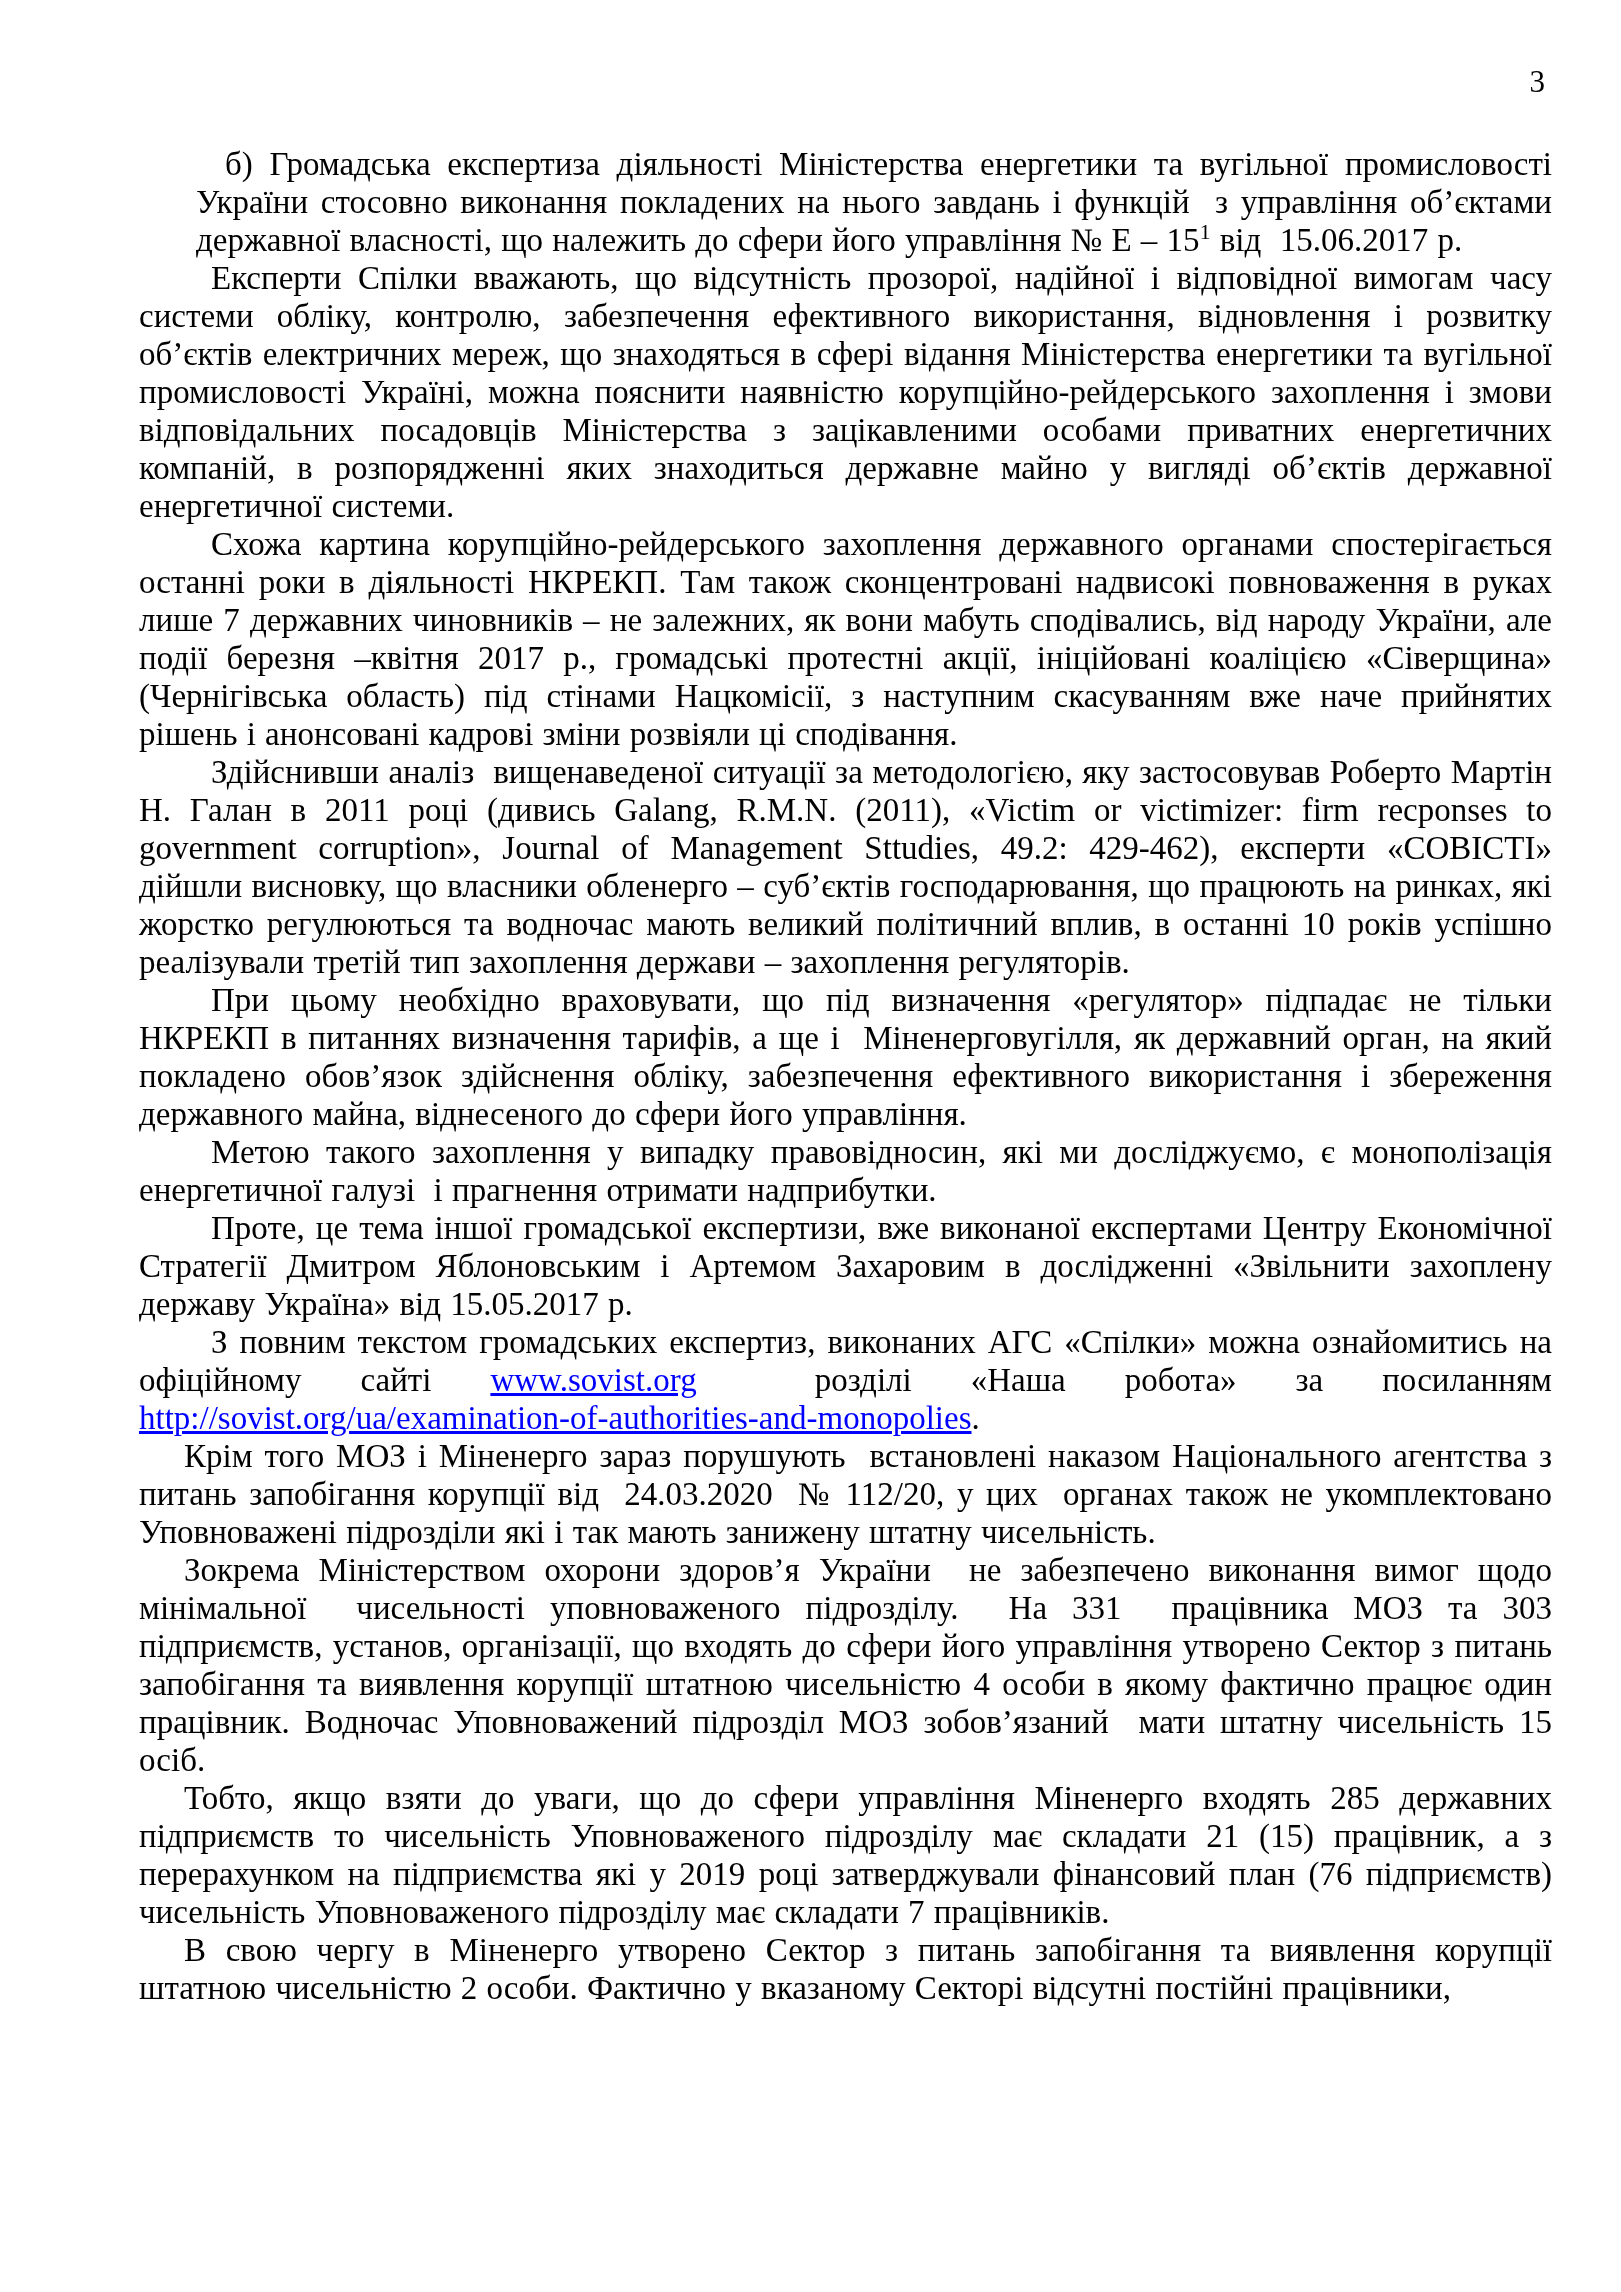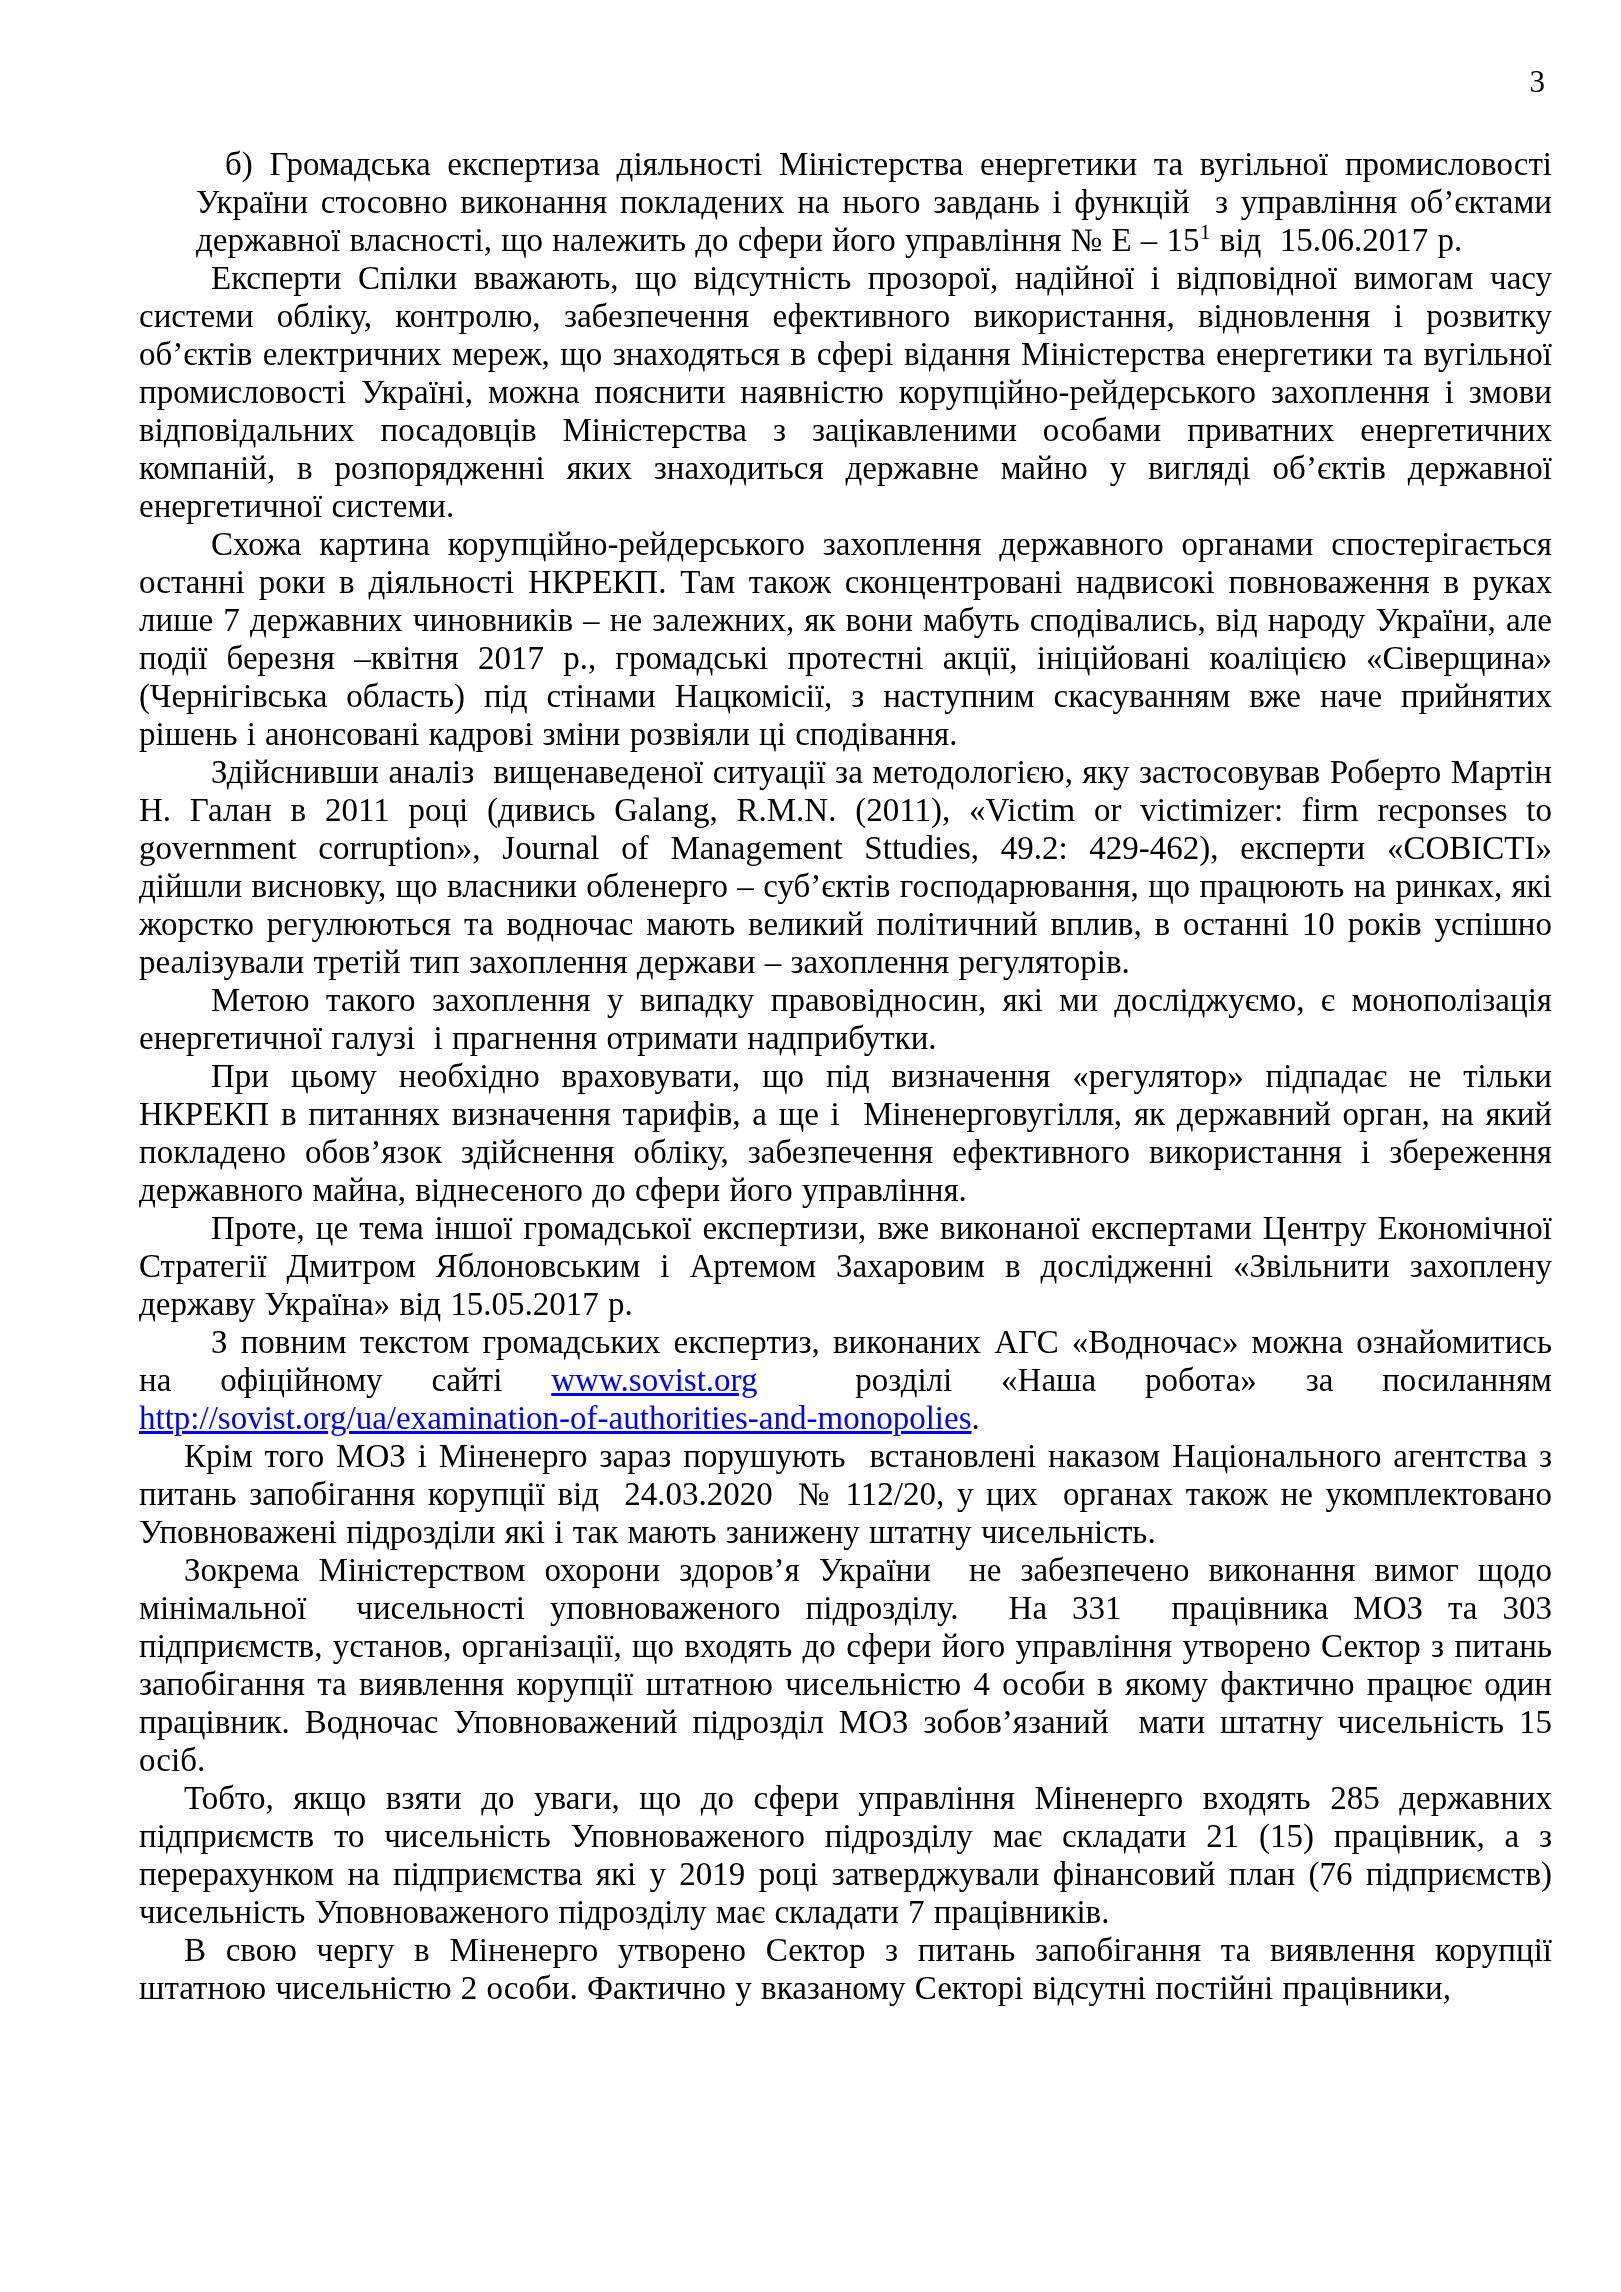--- a/index.html
+++ b/index.html
@@ -58,23 +58,23 @@
 </head>
 <body>
 
 <div class="page">
   <div class="page-number">3</div>
   <div class="content">
       <p class="heading"><span class="b">б) Громадська експертиза діяльності Міністерства енергетики та вугільної промисловості України стосовно виконання покладених на нього завдань і функцій&nbsp; з управління об’єктами державної власності, що належить до сфери його управління № Е – 15</span><span class="b sup">1</span><span class="b"> від&nbsp; 15.06.2017 р.</span></p>
       <p class="indent-lg"><span>Експерти Спілки вважають, що відсутність прозорої, надійної і відповідної вимогам часу системи обліку, контролю, забезпечення ефективного використання, відновлення і розвитку об’єктів електричних мереж, що знаходяться в сфері відання Міністерства енергетики та вугільної промисловості Україні, можна пояснити наявністю корупційно-рейдерського захоплення і змови відповідальних посадовців Міністерства з зацікавленими особами приватних енергетичних компаній, в розпорядженні яких знаходиться державне майно у вигляді об’єктів державної енергетичної системи.</span></p>
       <p class="indent-lg"><span>Схожа картина корупційно-рейдерського захоплення державного органами спостерігається останні роки в діяльності НКРЕКП. Там також сконцентровані надвисокі повноваження в руках лише 7 державних чиновників – не залежних, як вони мабуть сподівались, від народу України, але події березня –квітня 2017 р., громадські протестні акції, ініційовані коаліцією «Сіверщина» (Чернігівська область) під стінами Нацкомісії, з наступним скасуванням вже наче прийнятих рішень і анонсовані кадрові зміни розвіяли ці сподівання.</span></p>
       <p class="indent-lg"><span>Здійснивши аналіз&nbsp; вищенаведеної ситуації за методологією, яку застосовував Роберто Мартін Н. Галан в 2011 році (дивись Galang, R.M.N. (2011), «Victim or victimizer: firm recponses to government corruption», Journal of Management Sttudies, 49.2: 429-462), експерти «СОВІСТІ» дійшли висновку, що власники обленерго – суб’єктів господарювання, що працюють на ринках, які жорстко регулюються та водночас мають великий політичний вплив, в останні 10 років успішно реалізували </span><span class="b">третій тип захоплення держави – захоплення регуляторів.</span></p>
+      <p class="indent-lg"><span>При цьому необхідно враховувати, що під визначення «регулятор» підпадає не тільки НКРЕКП в питаннях визначення тарифів, а ще і&nbsp; Міненерговугілля, як державний орган, на який покладено обов’язок здійснення обліку, забезпечення ефективного використання і збереження державного майна, віднесеного до сфери його управління.</span></p>
       <p class="indent-lg"><span>Метою такого захоплення у випадку правовідносин, які ми досліджуємо, є монополізація енергетичної галузі&nbsp; і прагнення отримати надприбутки.</span></p>
-      <p class="indent-lg"><span>При цьому необхідно враховувати, що під визначення «регулятор» підпадає не тільки НКРЕКП в питаннях визначення тарифів, а ще і&nbsp; Міненерговугілля, як державний орган, на який покладено обов’язок здійснення обліку, забезпечення ефективного використання і збереження державного майна, віднесеного до сфери його управління.</span></p>
       <p class="indent-lg"><span>Проте, це тема іншої громадської експертизи, вже виконаної експертами Центру Економічної Стратегії Дмитром Яблоновським і Артемом Захаровим в дослідженні «Звільнити захоплену державу Україна» від 15.05.2017 р.</span></p>
-      <p class="indent-lg"><span>З повним текстом громадських експертиз, виконаних АГС «Водночас» можна ознайомитись на офіційному сайті </span><a class="link">www.sovist.org</a><span>&nbsp; розділі «Наша робота» за посиланням </span><a class="link">http://sovist.org/ua/examination-of-authorities-and-monopolies</a><span>.</span></p>
+      <p class="indent-lg"><span>З повним текстом громадських експертиз, виконаних АГС «Спілки» можна ознайомитись на офіційному сайті </span><a class="link">www.sovist.org</a><span>&nbsp; розділі «Наша робота» за посиланням </span><a class="link">http://sovist.org/ua/examination-of-authorities-and-monopolies</a><span>.</span></p>
       <p class="indent-sm"><span>Крім того МОЗ і Міненерго зараз порушують&nbsp; встановлені наказом Національного агентства з питань запобігання корупції від&nbsp; 24.03.2020&nbsp; № 112/20, у цих&nbsp; органах також не укомплектовано Уповноважені підрозділи які і так мають занижену штатну чисельність.</span></p>
       <p class="indent-sm"><span>Зокрема Міністерством охорони здоров’я України&nbsp; не забезпечено виконання вимог щодо мінімальної&nbsp; чисельності уповноваженого підрозділу.&nbsp; На 331&nbsp; працівника МОЗ та 303 підприємств, установ, організації, що входять до сфери його управління утворено Сектор з питань запобігання та виявлення корупції штатною чисельністю 4 особи в якому фактично працює один працівник. Водночас Уповноважений підрозділ МОЗ зобов’язаний&nbsp; мати штатну чисельність 15 осіб.</span></p>
       <p class="indent-sm"><span>Тобто, якщо взяти до уваги, що до сфери управління Міненерго входять 285 державних підприємств то чисельність Уповноваженого підрозділу має складати 21 (15) працівник, а з перерахунком на підприємства які&nbsp;у 2019 році затверджували фінансовий план (76 підприємств) чисельність Уповноваженого підрозділу має складати 7 працівників.</span></p>
       <p class="indent-sm"><span>В свою чергу в Міненерго утворено Сектор з питань запобігання та виявлення корупції штатною чисельністю 2 особи. Фактично у вказаному Секторі відсутні постійні працівники,</span></p>
     </div>
 </div>
 
 
 </body></html>

